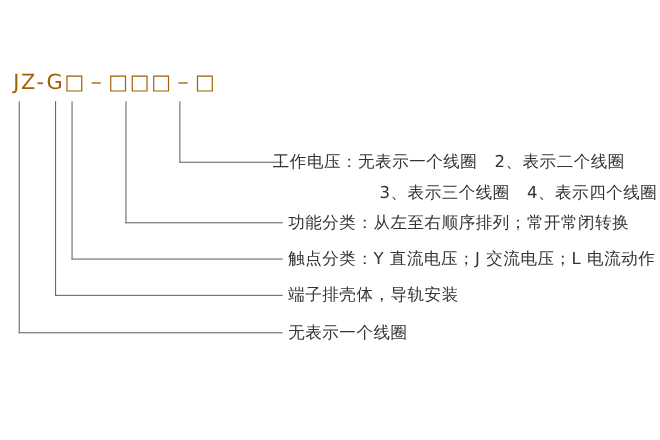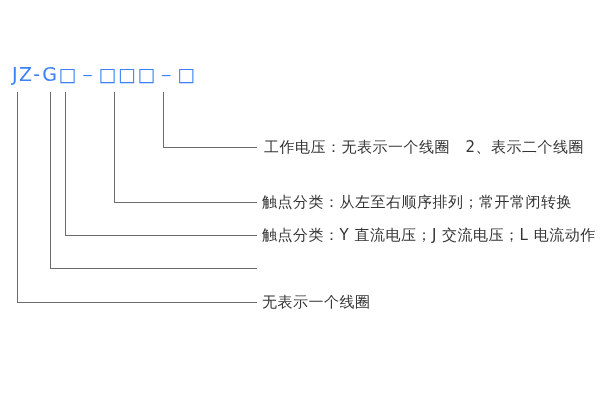--- a/index.html
+++ b/index.html
@@ -19,21 +19,21 @@
     position: absolute;
     inset: 0;
     background: #ffffff;
   }
   .model {
     position: absolute;
     left: 12px;
     top: 62px;
     font-size: 19px;
     letter-spacing: 1.5px;
-    color: #3b82f6;
+    color: #a16207;
     white-space: pre;
     font-weight: 500;
   }
   .conn {
     position: absolute;
     border-left: 1px solid #6b6b6b;
     border-bottom: 1px solid #6b6b6b;
   }
   .lbl {
     position: absolute;
@@ -50,23 +50,25 @@
 <div class="canvas">
 
   <div class="model">JZ-G□－□□□－□</div>
 
   <div class="conn" style="left:163px; top:92px; width:93px; height:55px;"></div>
   <div class="conn" style="left:114px; top:92px; width:142px; height:110px;"></div>
   <div class="conn" style="left:65px; top:92px; width:191px; height:143px;"></div>
   <div class="conn" style="left:50px; top:92px; width:206px; height:176px;"></div>
   <div class="conn" style="left:17px; top:92px; width:239px; height:210px;"></div>
 
-  <div class="lbl" style="left:264px; top:139px;text-align:right;">工作电压：无表示一个线圈　2、表示二个线圈</div>
+  <div class="lbl" style="left:248px; top:139px;text-align:right;">工作电压：无表示一个线圈　2、表示二个线圈</div>
 
+  <div class="lbl" style="left:345px; top:167px;">3、表示三个线圈　4、表示四个线圈</div>
 
-  <div class="lbl" style="left:262px; top:194px;">触点分类：从左至右顺序排列；常开常闭转换</div>
+  <div class="lbl" style="left:262px; top:194px;">功能分类：从左至右顺序排列；常开常闭转换</div>
 
   <div class="lbl" style="left:262px; top:227px;">触点分类：Y 直流电压；J 交流电压；L 电流动作</div>
 
+  <div class="lbl" style="left:262px; top:260px;">端子排壳体，导轨安装</div>
 
   <div class="lbl" style="left:262px; top:294px;">无表示一个线圈</div>
 
 </div>
 
 </body></html>

